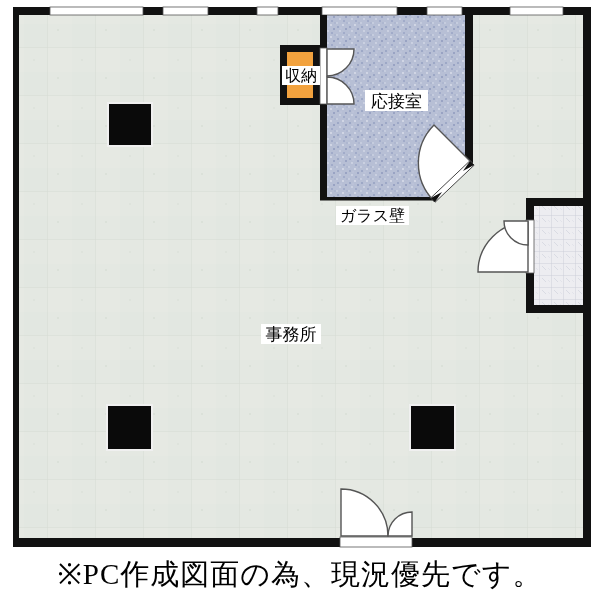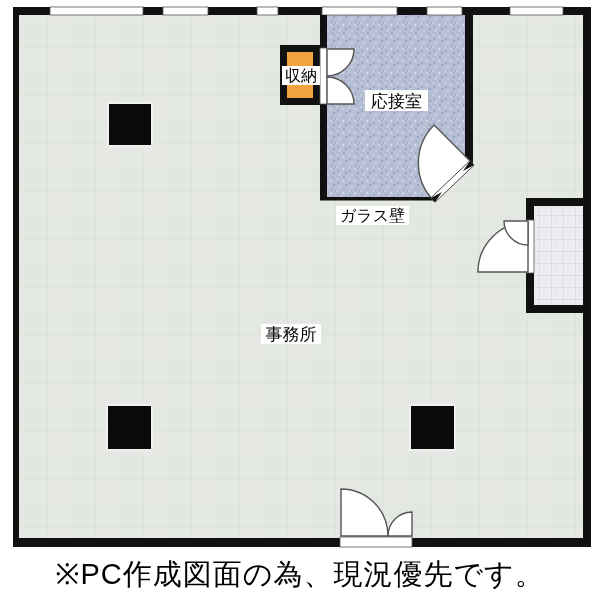--- a/index.html
+++ b/index.html
@@ -11,21 +11,21 @@
   .door{fill:var(--door-fill,#fff);stroke:var(--door-outline,#555);stroke-width:1.4;}
   .jamb{fill:var(--door-fill,#fff);stroke:var(--door-outline,#555);stroke-width:0.8;}
   .leaf{fill:var(--door-fill,#fff);stroke:#444;stroke-width:1;}
   .arrow{fill:var(--wall,#111);}
   .pillar{fill:#0a0a0a;stroke:#f0f0f0;stroke-width:2;}
   .labelbox{fill:#ffffff;}
   .room-label{fill:var(--text,#000);font-family:"Liberation Sans","DejaVu Sans",sans-serif;font-size:17px;}
   .room-label.small{font-size:16px;}
   .caption{width:600px;height:52px;display:flex;align-items:center;justify-content:center;
            font-size:29px;color:var(--text,#000);letter-spacing:1px;
-           font-family:Liberation Sans, sans-serif;}
+           font-family:Liberation Serif, serif;}
 </style>
 </head>
 <body>
 
 <div class="plan-wrap">
 <svg width="600" height="548" viewBox="0 0 600 548">
   <defs>
     <pattern id="pOffice" width="48" height="48" patternUnits="userSpaceOnUse">
       <rect width="48" height="48" fill="#e4e8e2"></rect>
       <rect width="24" height="24" fill="#e7eae4" opacity="0.6"></rect>

